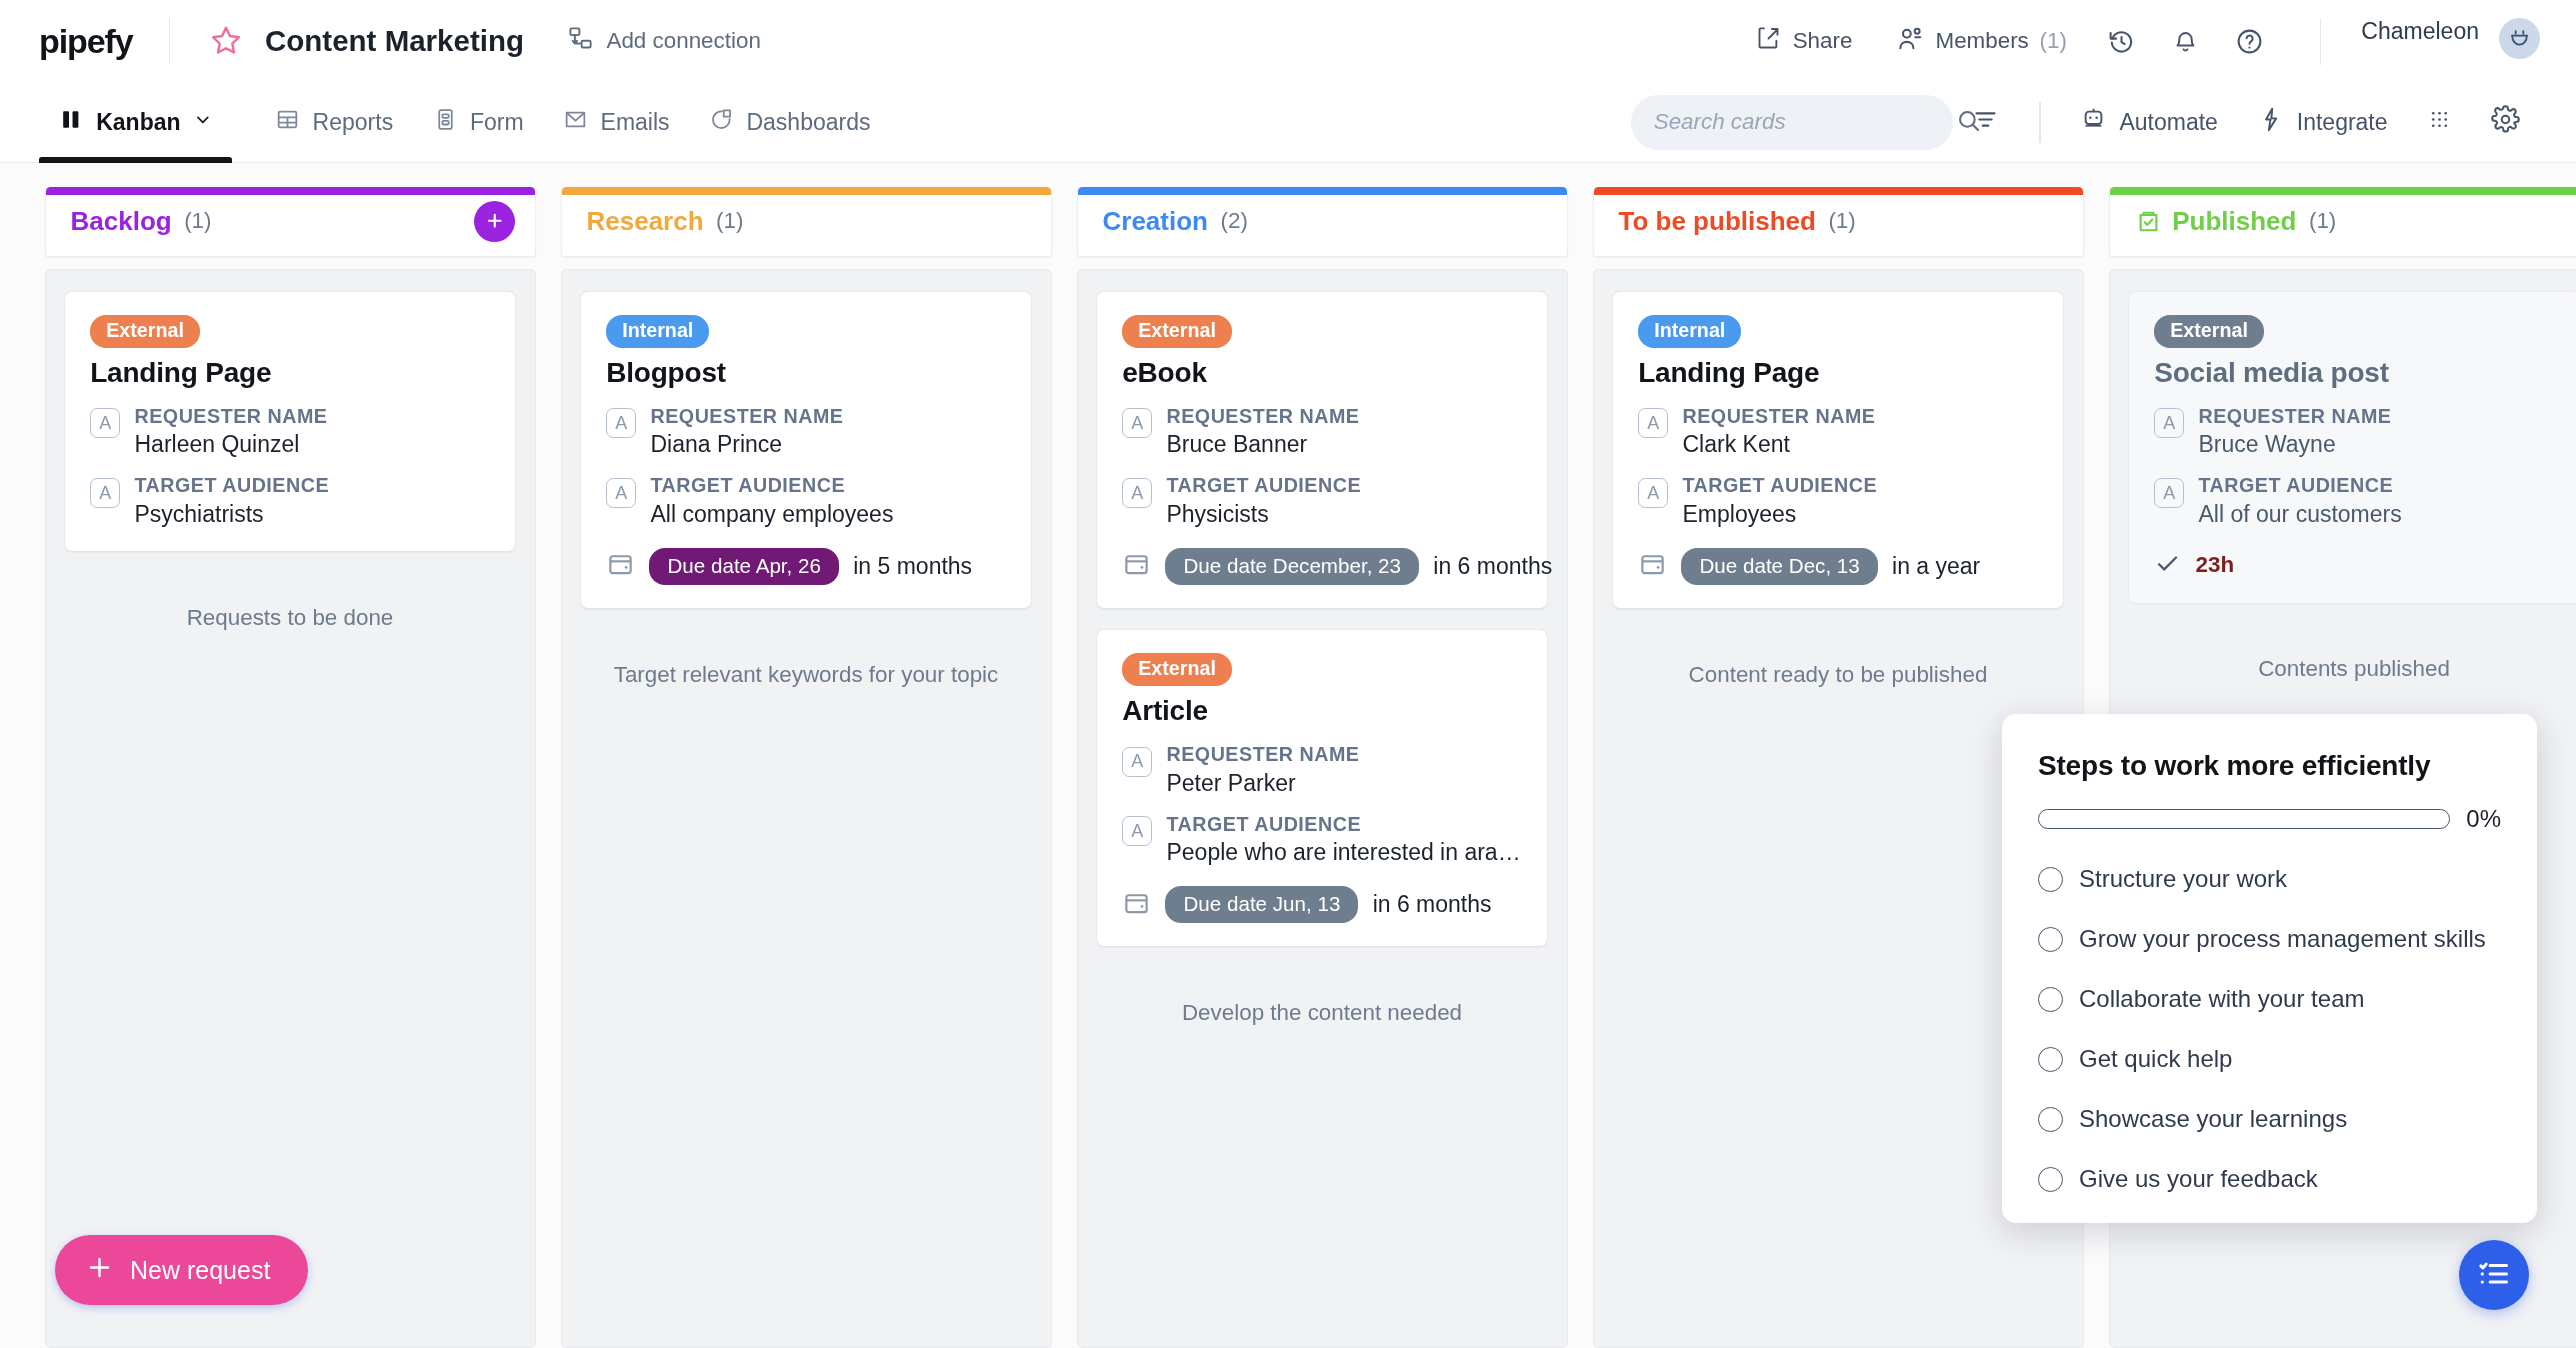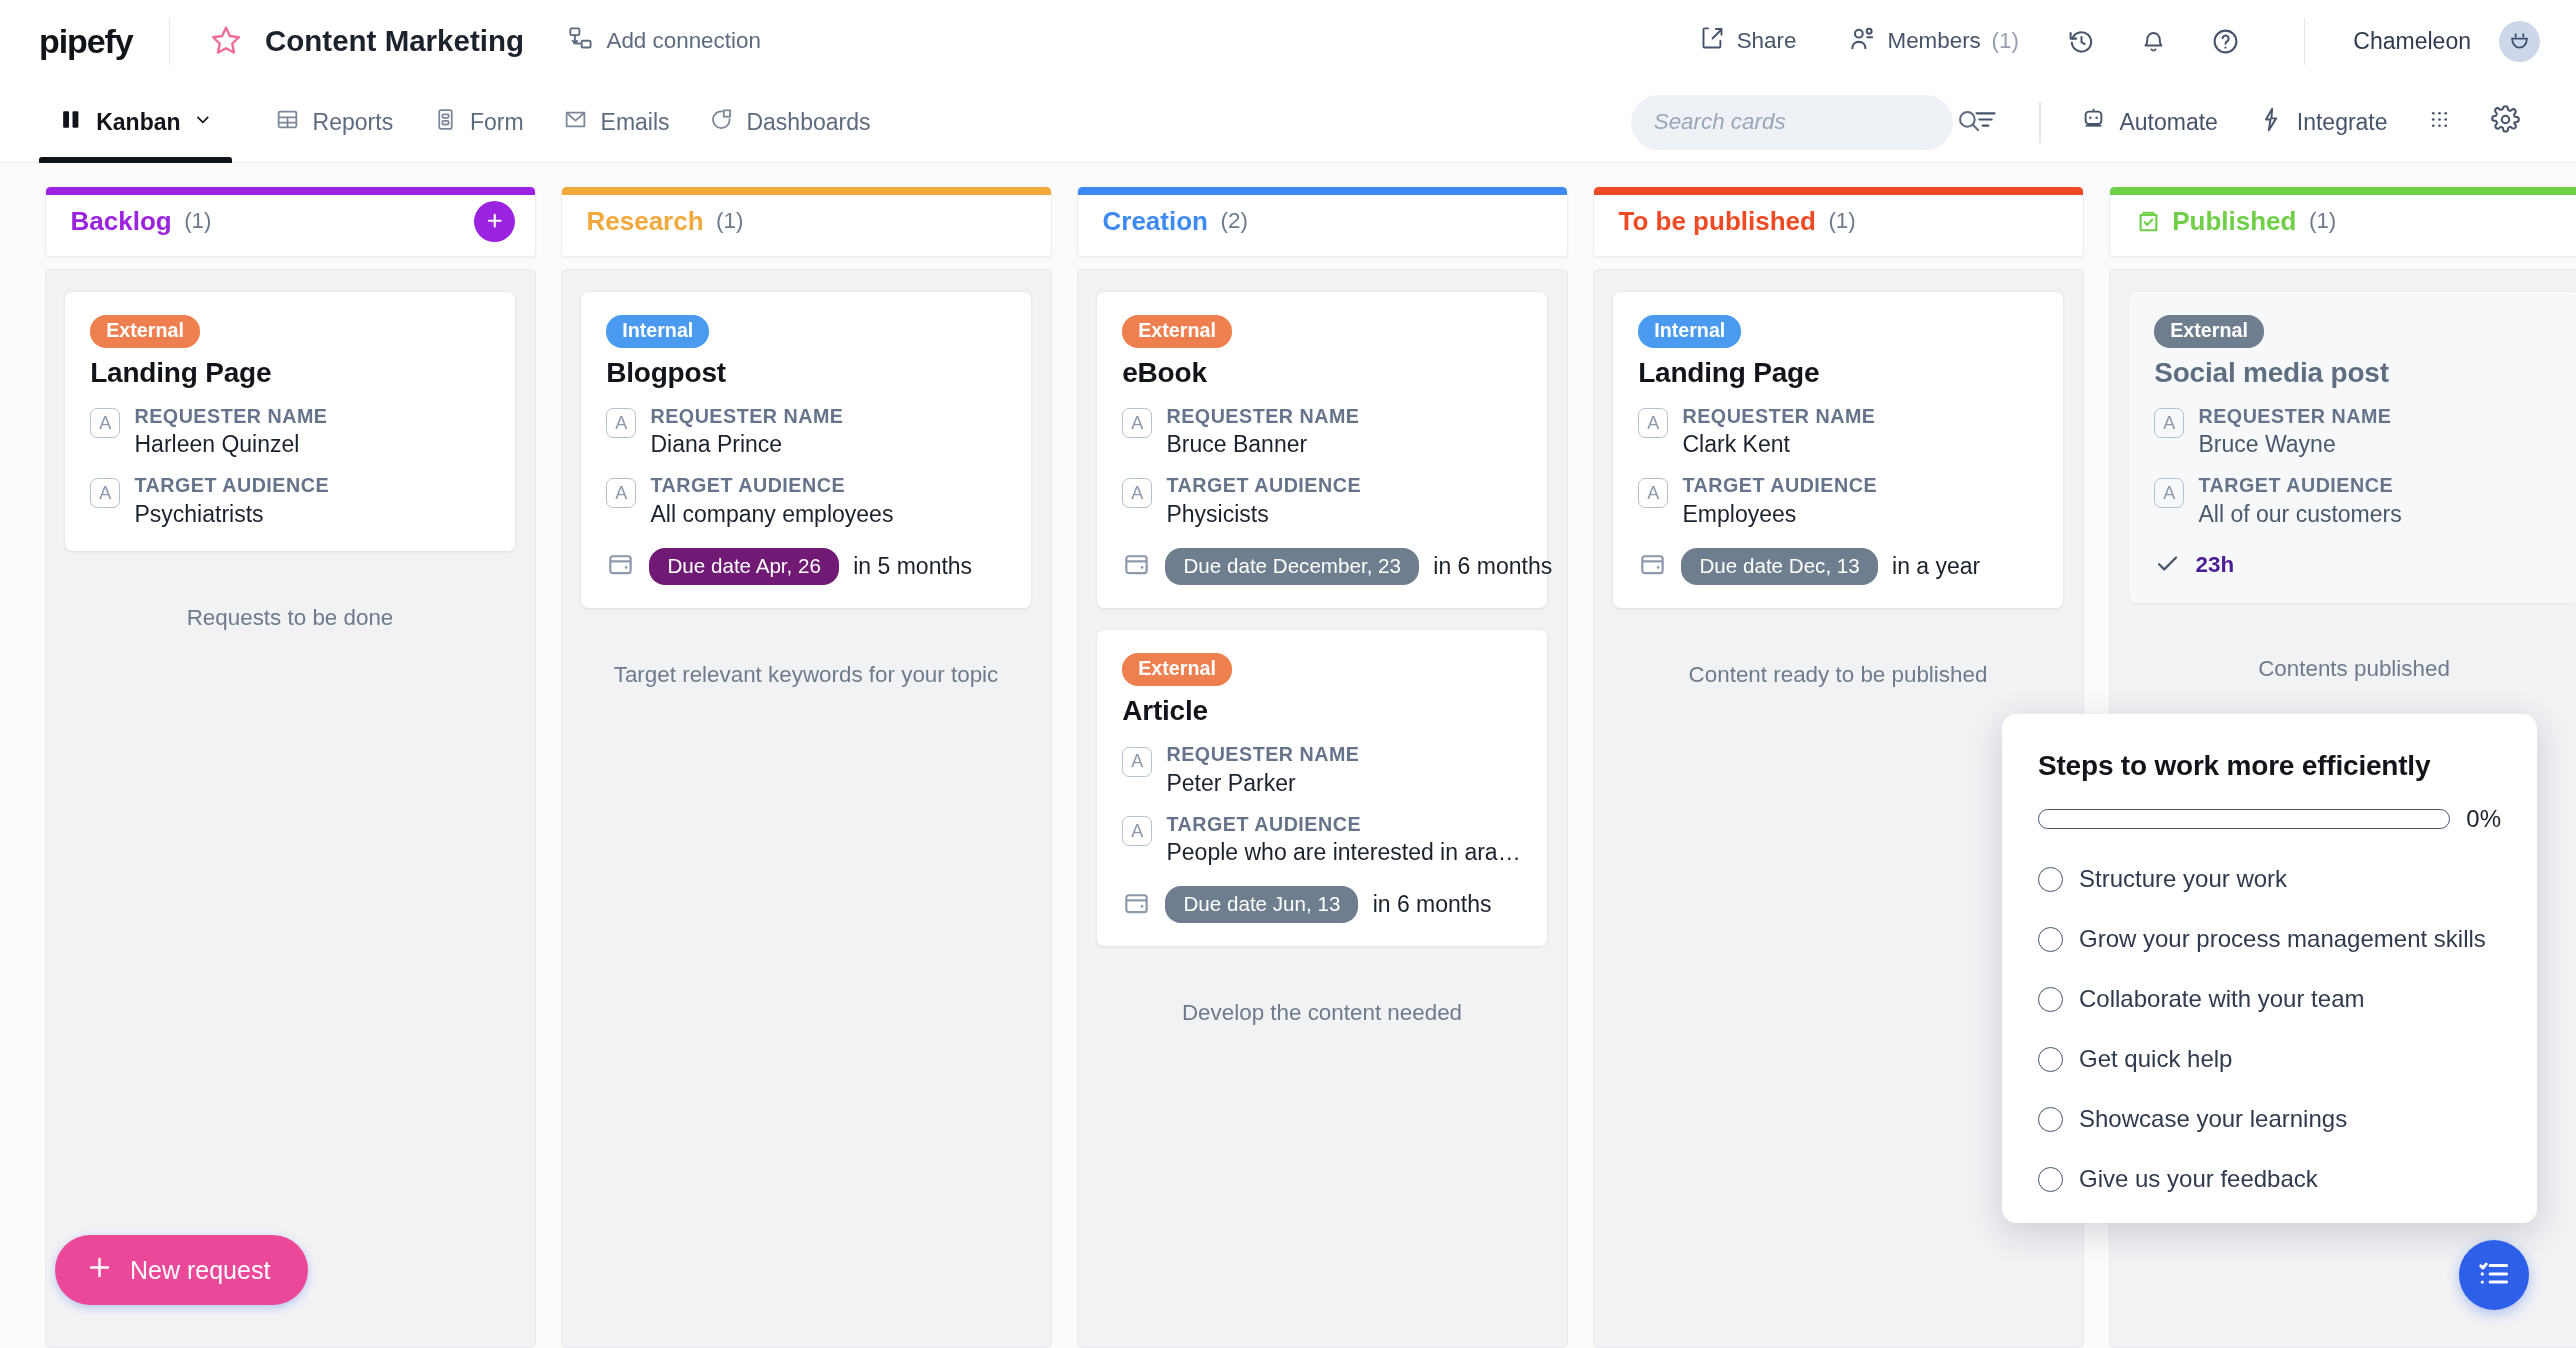--- a/index.html
+++ b/index.html
@@ -27,21 +27,21 @@
   .star-icon { width: 39px; height: 39px; display:flex; align-items:center; justify-content:center; }
   .pipe-title {
     font-size: 29.5px; font-weight: 700; color: #1b222c;
     margin-left: 19.7px; white-space: nowrap;
   }
   .add-conn {
     display: flex; align-items: center; gap: 12.5px;
     margin-left: 43px; color: #5c6b7e; font-size: 22.4px; white-space: nowrap;
   }
   .top-right {
-    margin-left: auto; display: flex; align-items: center; gap: 12px;
+    margin-left: auto; display: flex; gap: 4px;
   }
   .tr-item {
     display: flex; align-items: center; gap: 10.7px;
     color: #46546a; font-size: 22.4px; white-space: nowrap;
     padding: 0 19.7px;
   }
   .tr-icon { padding: 0 16px; display: flex; align-items: center; }
   .muted-count { color: #95a1b2; }
   .user-name { font-size: 23px; color: #2f3b4d; margin-right: 16px; }
   .avatar {
@@ -176,21 +176,21 @@
     white-space: nowrap; overflow: hidden; text-overflow: ellipsis;
   }
   .card.done .field-value { color: #49596c; }
   .due-row { display: flex; align-items: center; gap: 14.3px; margin-top: 19.7px; }
   .due-pill {
     background: #6f7e8f; color: #fff; font-size: 20.6px;
     border-radius: 16px; padding: 6.3px 18px 7.2px 18px; white-space: nowrap;
   }
   .due-rel { font-size: 23px; color: #1b222c; white-space: nowrap; }
   .done-row { display: flex; align-items: center; gap: 14.3px; margin-top: 21.5px; }
-  .done-time { font-size: 22.4px; font-weight: 600; color: #4c1d95; }
+  .done-time { font-size: 22.4px; font-weight: 600; color: #7f1d1d; }
 
   
   .new-request {
     position: absolute; left: 55px; bottom: 43px;
     height: 70px; border-radius: 35px;
     background: #ec4899; color: #fff;
     display: flex; align-items: center; gap: 16px;
     padding: 0 38px 0 30px;
     font-size: 25px; font-weight: 500;
     box-shadow: 0 2.7px 9px rgba(46,95,232,.30);

